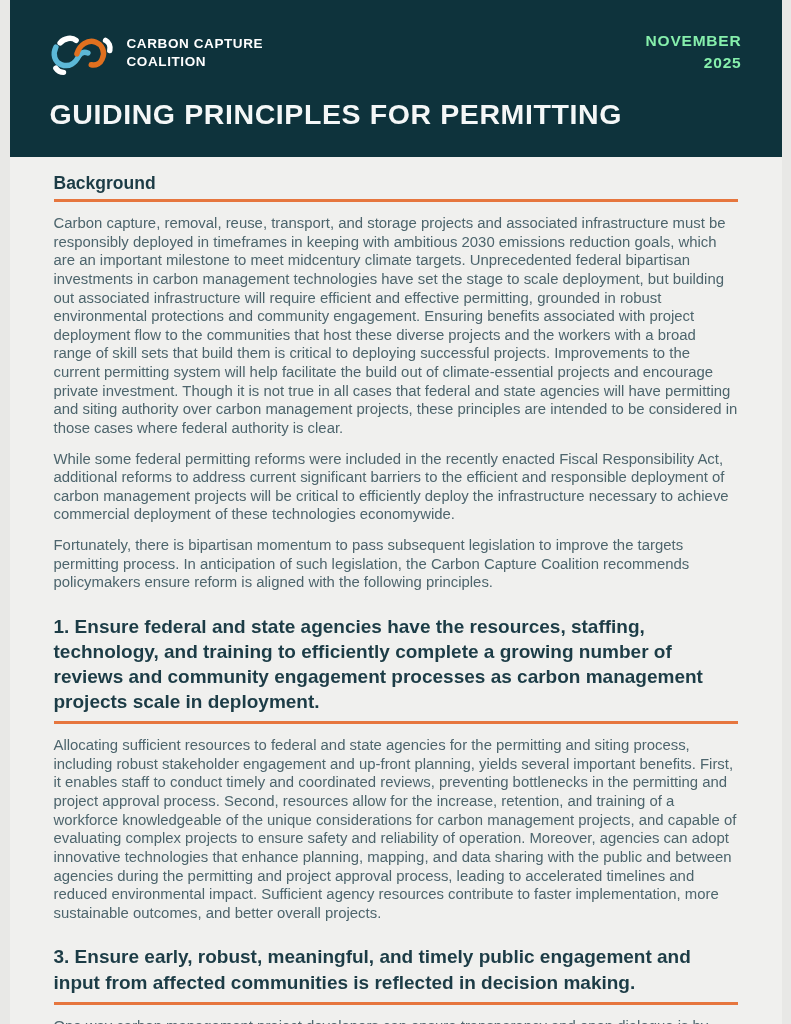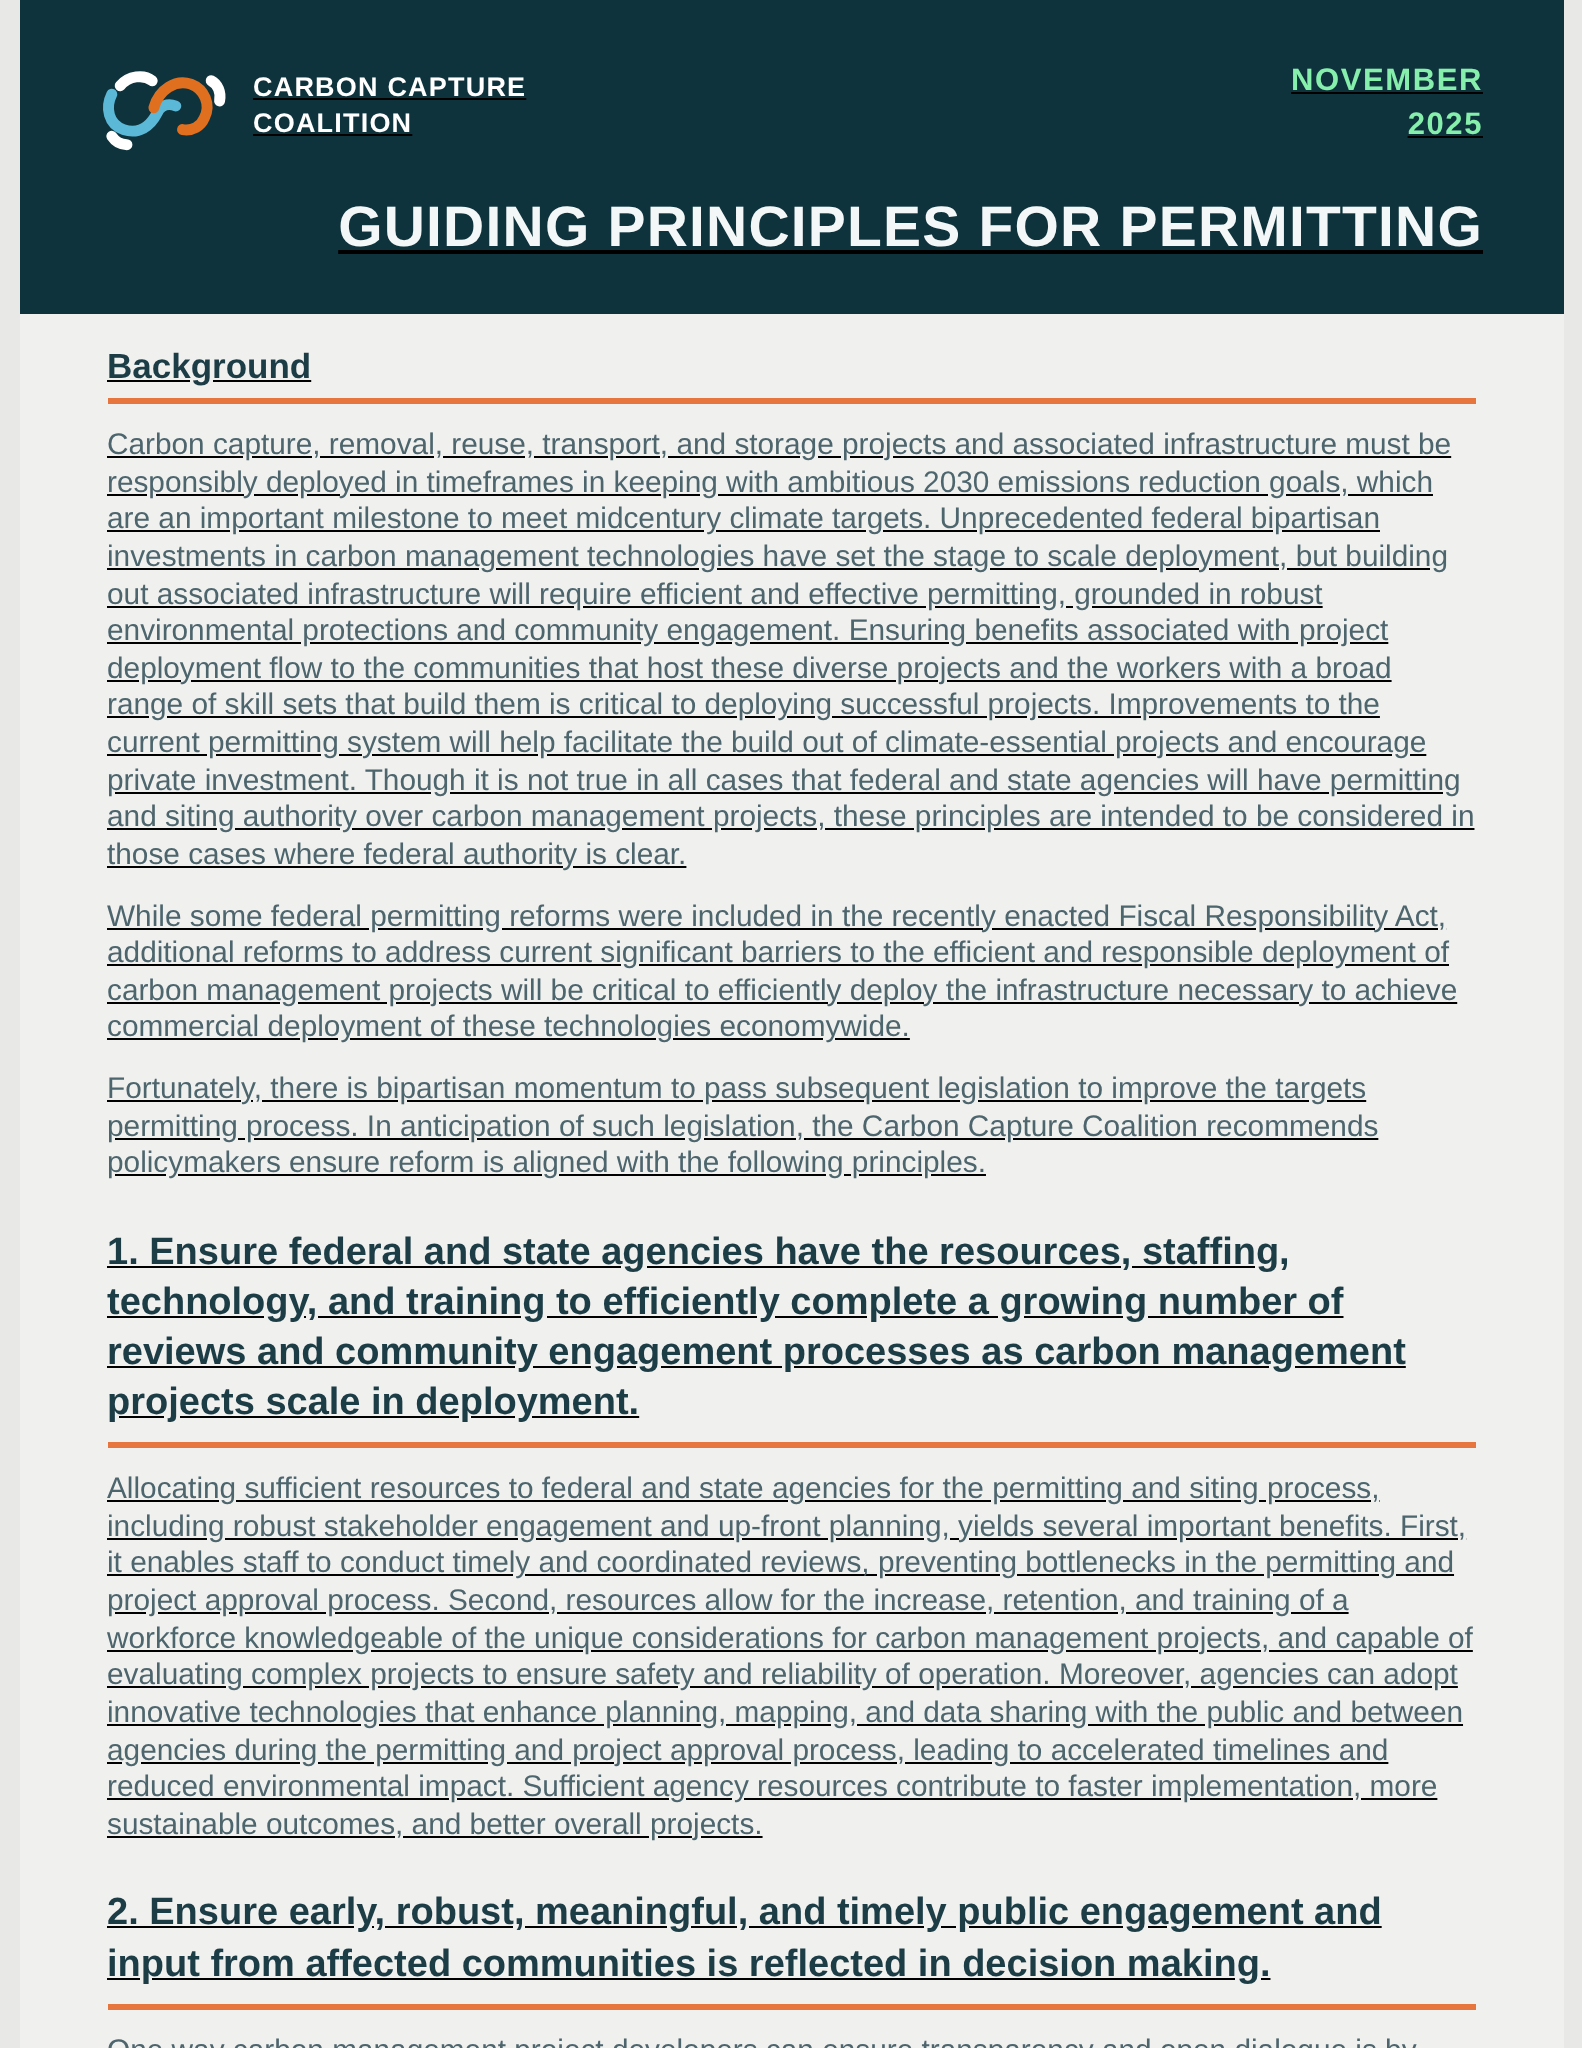--- a/index.html
+++ b/index.html
@@ -8,21 +8,21 @@
     --page-bg:#f0f0ee;
     --body-text:#4d656d;
     --heading-text:#1c3c46;
     --orange:#e6763e;
   }
   *{box-sizing:border-box;}
   html,body{margin:0;padding:0;background:#e8e8e6;}
   body{font-family:"Liberation Sans",sans-serif;}
   .page{
     width:772px;height:1024px;margin:0 auto;background:var(--page-bg);
-    overflow:hidden;position:relative;text-decoration:underline;
+    overflow:hidden;position:relative;
   }
   
   .masthead{
     background:var(--header-bg);
     color:#fff;
     padding:30px 40px 24px 40px;
   }
   .masthead-top{
     display:flex;justify-content:space-between;align-items:flex-start;
   }
@@ -30,21 +30,21 @@
   .brand-mark{width:64px;height:46px;flex:0 0 auto;}
   .brand-text{
     font-weight:bold;font-size:13.5px;letter-spacing:0.6px;
     line-height:1.32;color:#ffffff;text-transform:uppercase;
   }
   .issue-date{
     text-align:right;font-weight:bold;font-size:15.5px;
     letter-spacing:0.8px;line-height:1.4;color:#86efac;
   }
   .doc-title{
-    margin:22px 0 2px 0;text-align:right;
+    margin:22px 0 2px 0;text-align:left;
     font-size:28.5px;font-weight:bold;letter-spacing:0.6px;
     color:#f4f7f7;
   }
   
   .doc-body{padding:4px 44px 30px 44px;}
   .section-heading{
     color:var(--heading-text);
     border-bottom:3px solid var(--orange);
   }
   h2.section-heading{
@@ -98,18 +98,18 @@
   <main class="doc-body">
 
     <h2 class="section-heading">Background</h2>
     <p>Carbon capture, removal, reuse, transport, and storage projects and associated infrastructure must be responsibly deployed in timeframes in keeping with ambitious 2030 emissions reduction goals, which are an important milestone to meet midcentury climate targets. Unprecedented federal bipartisan investments in carbon management technologies have set the stage to scale deployment, but building out associated infrastructure will require efficient and effective permitting, grounded in robust environmental protections and community engagement. Ensuring benefits associated with project deployment flow to the communities that host these diverse projects and the workers with a broad range of skill sets that build them is critical to deploying successful projects. Improvements to the current permitting system will help facilitate the build out of climate-essential projects and encourage private investment. Though it is not true in all cases that federal and state agencies will have permitting and siting authority over carbon management projects, these principles are intended to be considered in those cases where federal authority is clear.</p>
     <p>While some federal permitting reforms were included in the recently enacted Fiscal Responsibility Act, additional reforms to address current significant barriers to the efficient and responsible deployment of carbon management projects will be critical to efficiently deploy the infrastructure necessary to achieve commercial deployment of these technologies economywide.</p>
     <p>Fortunately, there is bipartisan momentum to pass subsequent legislation to improve the targets permitting process. In anticipation of such legislation, the Carbon Capture Coalition recommends policymakers ensure reform is aligned with the following principles.</p>
 
     <h3 class="section-heading">1. Ensure federal and state agencies have the resources, staffing, technology, and training to efficiently complete a growing number of reviews and community engagement processes as carbon management projects scale in deployment.</h3>
     <p>Allocating sufficient resources to federal and state agencies for the permitting and siting process, including robust stakeholder engagement and up-front planning, yields several important benefits. First, it enables staff to conduct timely and coordinated reviews, preventing bottlenecks in the permitting and project approval process. Second, resources allow for the increase, retention, and training of a workforce knowledgeable of the unique considerations for carbon management projects, and capable of evaluating complex projects to ensure safety and reliability of operation. Moreover, agencies can adopt innovative technologies that enhance planning, mapping, and data sharing with the public and between agencies during the permitting and project approval process, leading to accelerated timelines and reduced environmental impact. Sufficient agency resources contribute to faster implementation, more sustainable outcomes, and better overall projects.</p>
 
-    <h3 class="section-heading">2. Ensure early, robust, meaningful, and timely public engagement and input from affected communities is reflected in decision making.</h3>
+    <h3 class="section-heading">3. Ensure early, robust, meaningful, and timely public engagement and input from affected communities is reflected in decision making.</h3>
     <p>One way carbon management project developers can ensure transparency and open dialogue is by actively involving local communities early in the decision-making process and allowing for community input to be incorporated early in the project development process. This approach fosters a trusted environment, enhances public and community buy-in, and promotes the formation of valued partnerships. Moreover, a transparent yet timely community engagement process leads to the identification of alternative designs that mitigate local impact and ultimately leads to better project planning.</p>
 
   </main>
 
 </div>
 
 </body></html>

